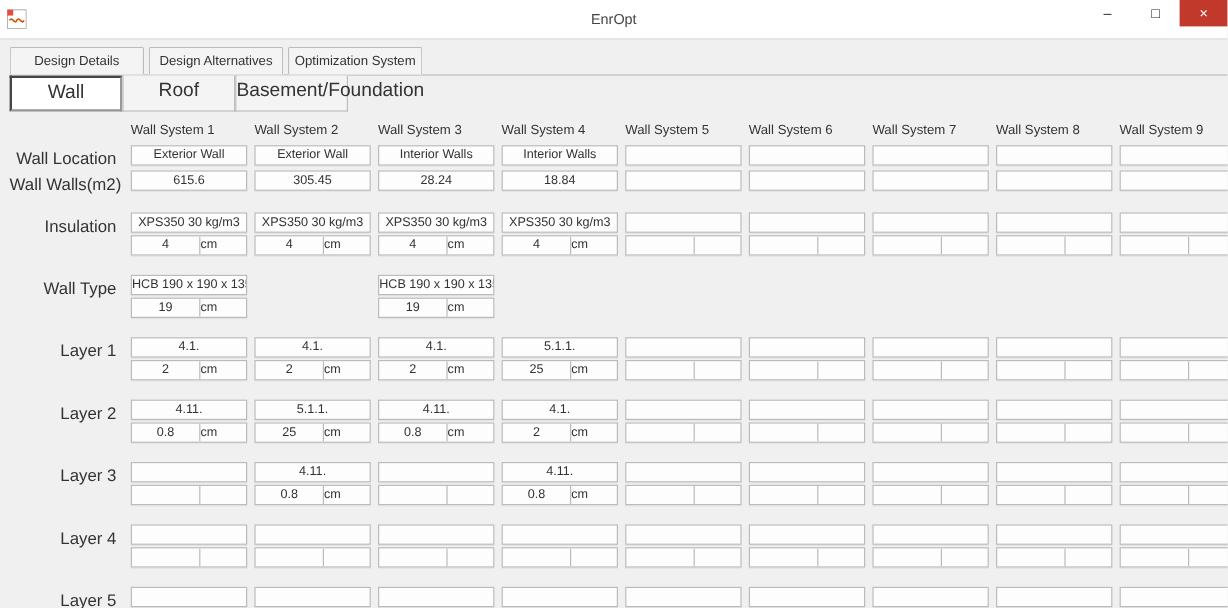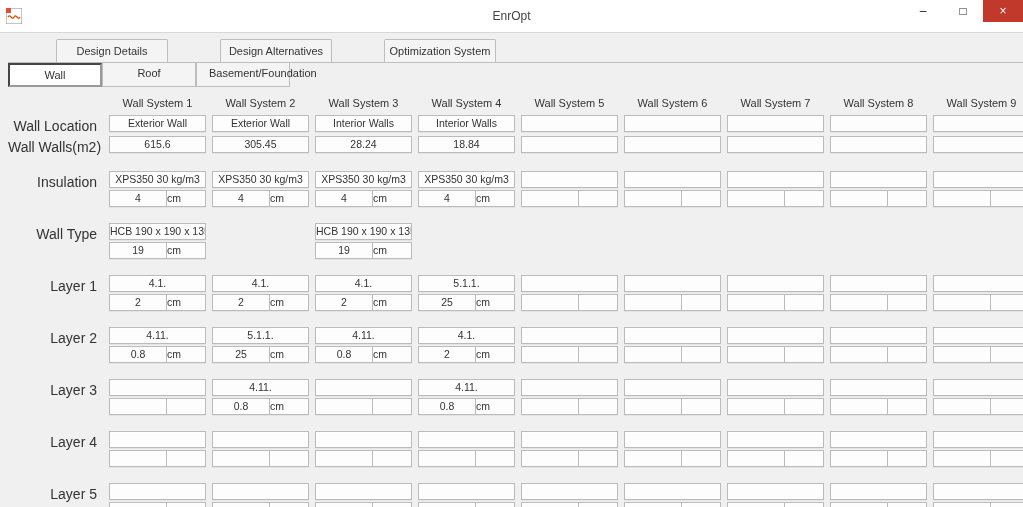--- a/index.html
+++ b/index.html
@@ -62,53 +62,52 @@
     border: 1px solid #bdbdbd;
     border-bottom: none;
     background: #f4f4f4;
     padding: 5px 0;
     width: 112px;
     text-align: center;
     font-size: 11px;
     color: #333;
     margin-right: 4px;
     border-radius: 2px 2px 0 0;
-    margin-left: 48px;
   }
   .subtabrow {
     display: flex;
     margin: 0 0 0 8px;
     border-top: 1px solid #bdbdbd;
   }
   .subtabrow .stab {
     border: 1px solid #bdbdbd;
     border-top: none;
     border-bottom: 1px solid #bdbdbd;
     background: #f4f4f4;
-    padding: 4px 12px;
+    padding: 4px 0;
     width: 94px;
     text-align: center;
-    font-size: 11px;
+    font-size: 16px;
     color: #333;
   }
   .subtabrow .stab.active {
     background: #fff;
     border: 2px inset #999;
   }
   
   .content {
     padding: 8px 8px 0 8px;
     display: grid;
     grid-template-columns: 95px repeat(9, 97px);
     column-gap: 6px;
     row-gap: 2px;
     align-items: start;
   }
   .colhdr {
-    text-align: center;
+    text-align: left;
     font-size: 11px;
     color: #333;
     height: 16px;
     line-height: 16px;
     margin-bottom: 2px;
   }
   .rowlabel {
     font-size: 14px;
     color: #333;
     text-align: right;

